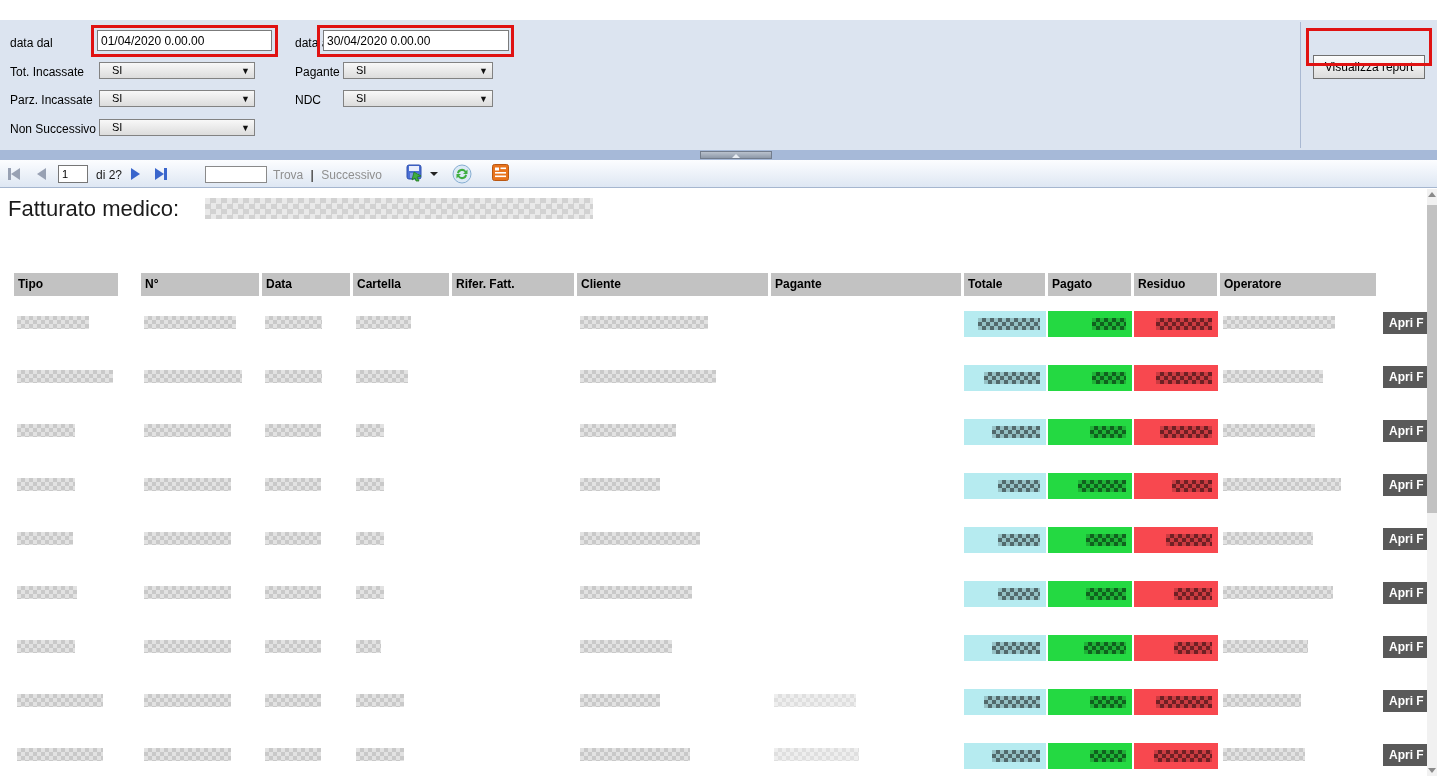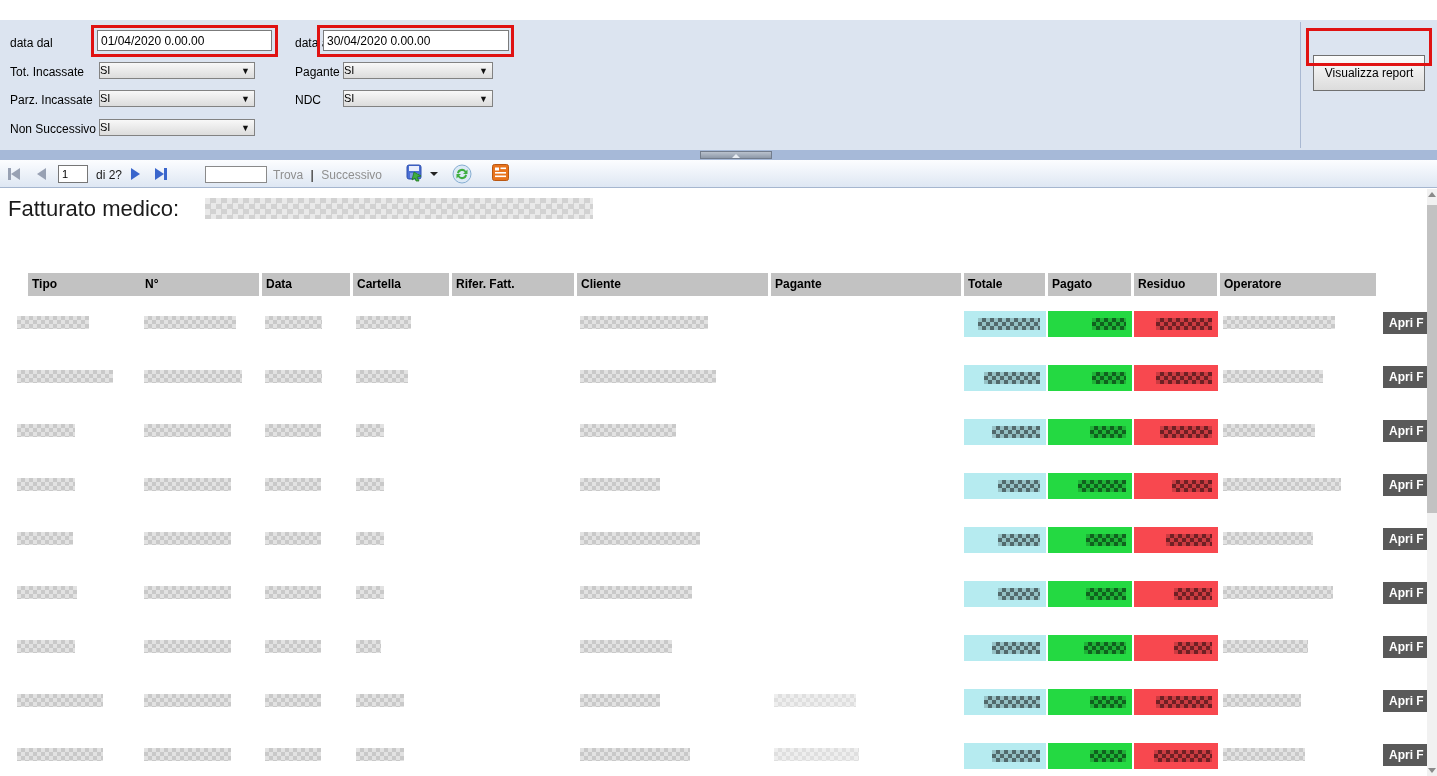--- a/index.html
+++ b/index.html
@@ -16,25 +16,25 @@
   .bluelink { color:#1f419f; text-decoration:none; cursor:pointer; }
   .sep { color:#5a6f9b; padding:0 3px; }
 
   
   #params { position:absolute; left:0; top:20px; width:1437px; height:130px; background:#dce4f0; }
   .plabel { position:absolute; font-size:12px; color:#000; }
   .pinput { position:absolute; height:21px; border:1px solid #7b7b7b; background:#fff;
             font-size:12px; padding:0 3px; font-family:inherit; }
   .pselect { position:absolute; height:17px; border:1px solid #828282;
              background:linear-gradient(#f8f8f8,#dcdcdc); font-size:11px;
-             line-height:15px; padding-left:0; cursor:pointer; }
+             line-height:15px; padding-left:12px; cursor:pointer; }
   .pselect .arrow { position:absolute; right:4px; top:1px; font-size:9px; color:#111; }
   .annotation { position:absolute; border:3px solid #e01212; z-index:5; pointer-events:none; }
   #param-divider { position:absolute; left:1300px; top:2px; width:1px; height:126px; background:#a9b8d2; }
-  #viewreport-btn { position:absolute; left:1313px; top:35px; width:112px; height:36px;
+  #viewreport-btn { position:absolute; left:1313px; top:35px; width:112px; height:24px;
                     background:linear-gradient(#fdfdfd,#dcdcdc); border:1px solid #707070;
                     font-size:12px; font-family:inherit; cursor:pointer; }
 
   
   #splitter { position:absolute; left:0; top:150px; width:1437px; height:10px; background:#a6b9d8; }
   #splitter-handle { position:absolute; left:700px; top:1px; width:72px; height:8px;
                      background:linear-gradient(#b9c1cd,#8e99a9); border:1px solid #727c8c;
                      text-align:center; cursor:pointer; }
   #splitter-handle .tri { position:absolute; left:31px; top:2px; width:0; height:0;
                           border-left:4px solid transparent; border-right:4px solid transparent;
@@ -195,21 +195,21 @@
         <rect x="3" y="8" width="11" height="1.6" fill="#fff"></rect>
         <rect x="3" y="11.5" width="11" height="1.6" fill="#fff"></rect>
       </svg>
     </button>
   </div>
 
   <div id="report">
     <span id="rtitle">Fatturato medico:</span>
     <div id="rtitle-blob"></div>
     <div id="table">
-        <div class="hcell" style="left: 28px; width: 124px;">Tipo</div>
+        <div class="hcell" style="left: 14px; width: 104px;">Tipo</div>
         <div class="hcell" style="left: 141px; width: 118px;">N°</div>
         <div class="hcell" style="left: 262px; width: 88px;">Data</div>
         <div class="hcell" style="left: 353px; width: 96px;">Cartella</div>
         <div class="hcell" style="left: 452px; width: 122px;">Rifer. Fatt.</div>
         <div class="hcell" style="left: 577px; width: 191px;">Cliente</div>
         <div class="hcell" style="left: 771px; width: 190px;">Pagante</div>
         <div class="hcell" style="left: 964px; width: 81px;">Totale</div>
         <div class="hcell" style="left: 1048px; width: 83px;">Pagato</div>
         <div class="hcell" style="left: 1134px; width: 83px;">Residuo</div>
         <div class="hcell" style="left: 1220px; width: 156px;">Operatore</div>

